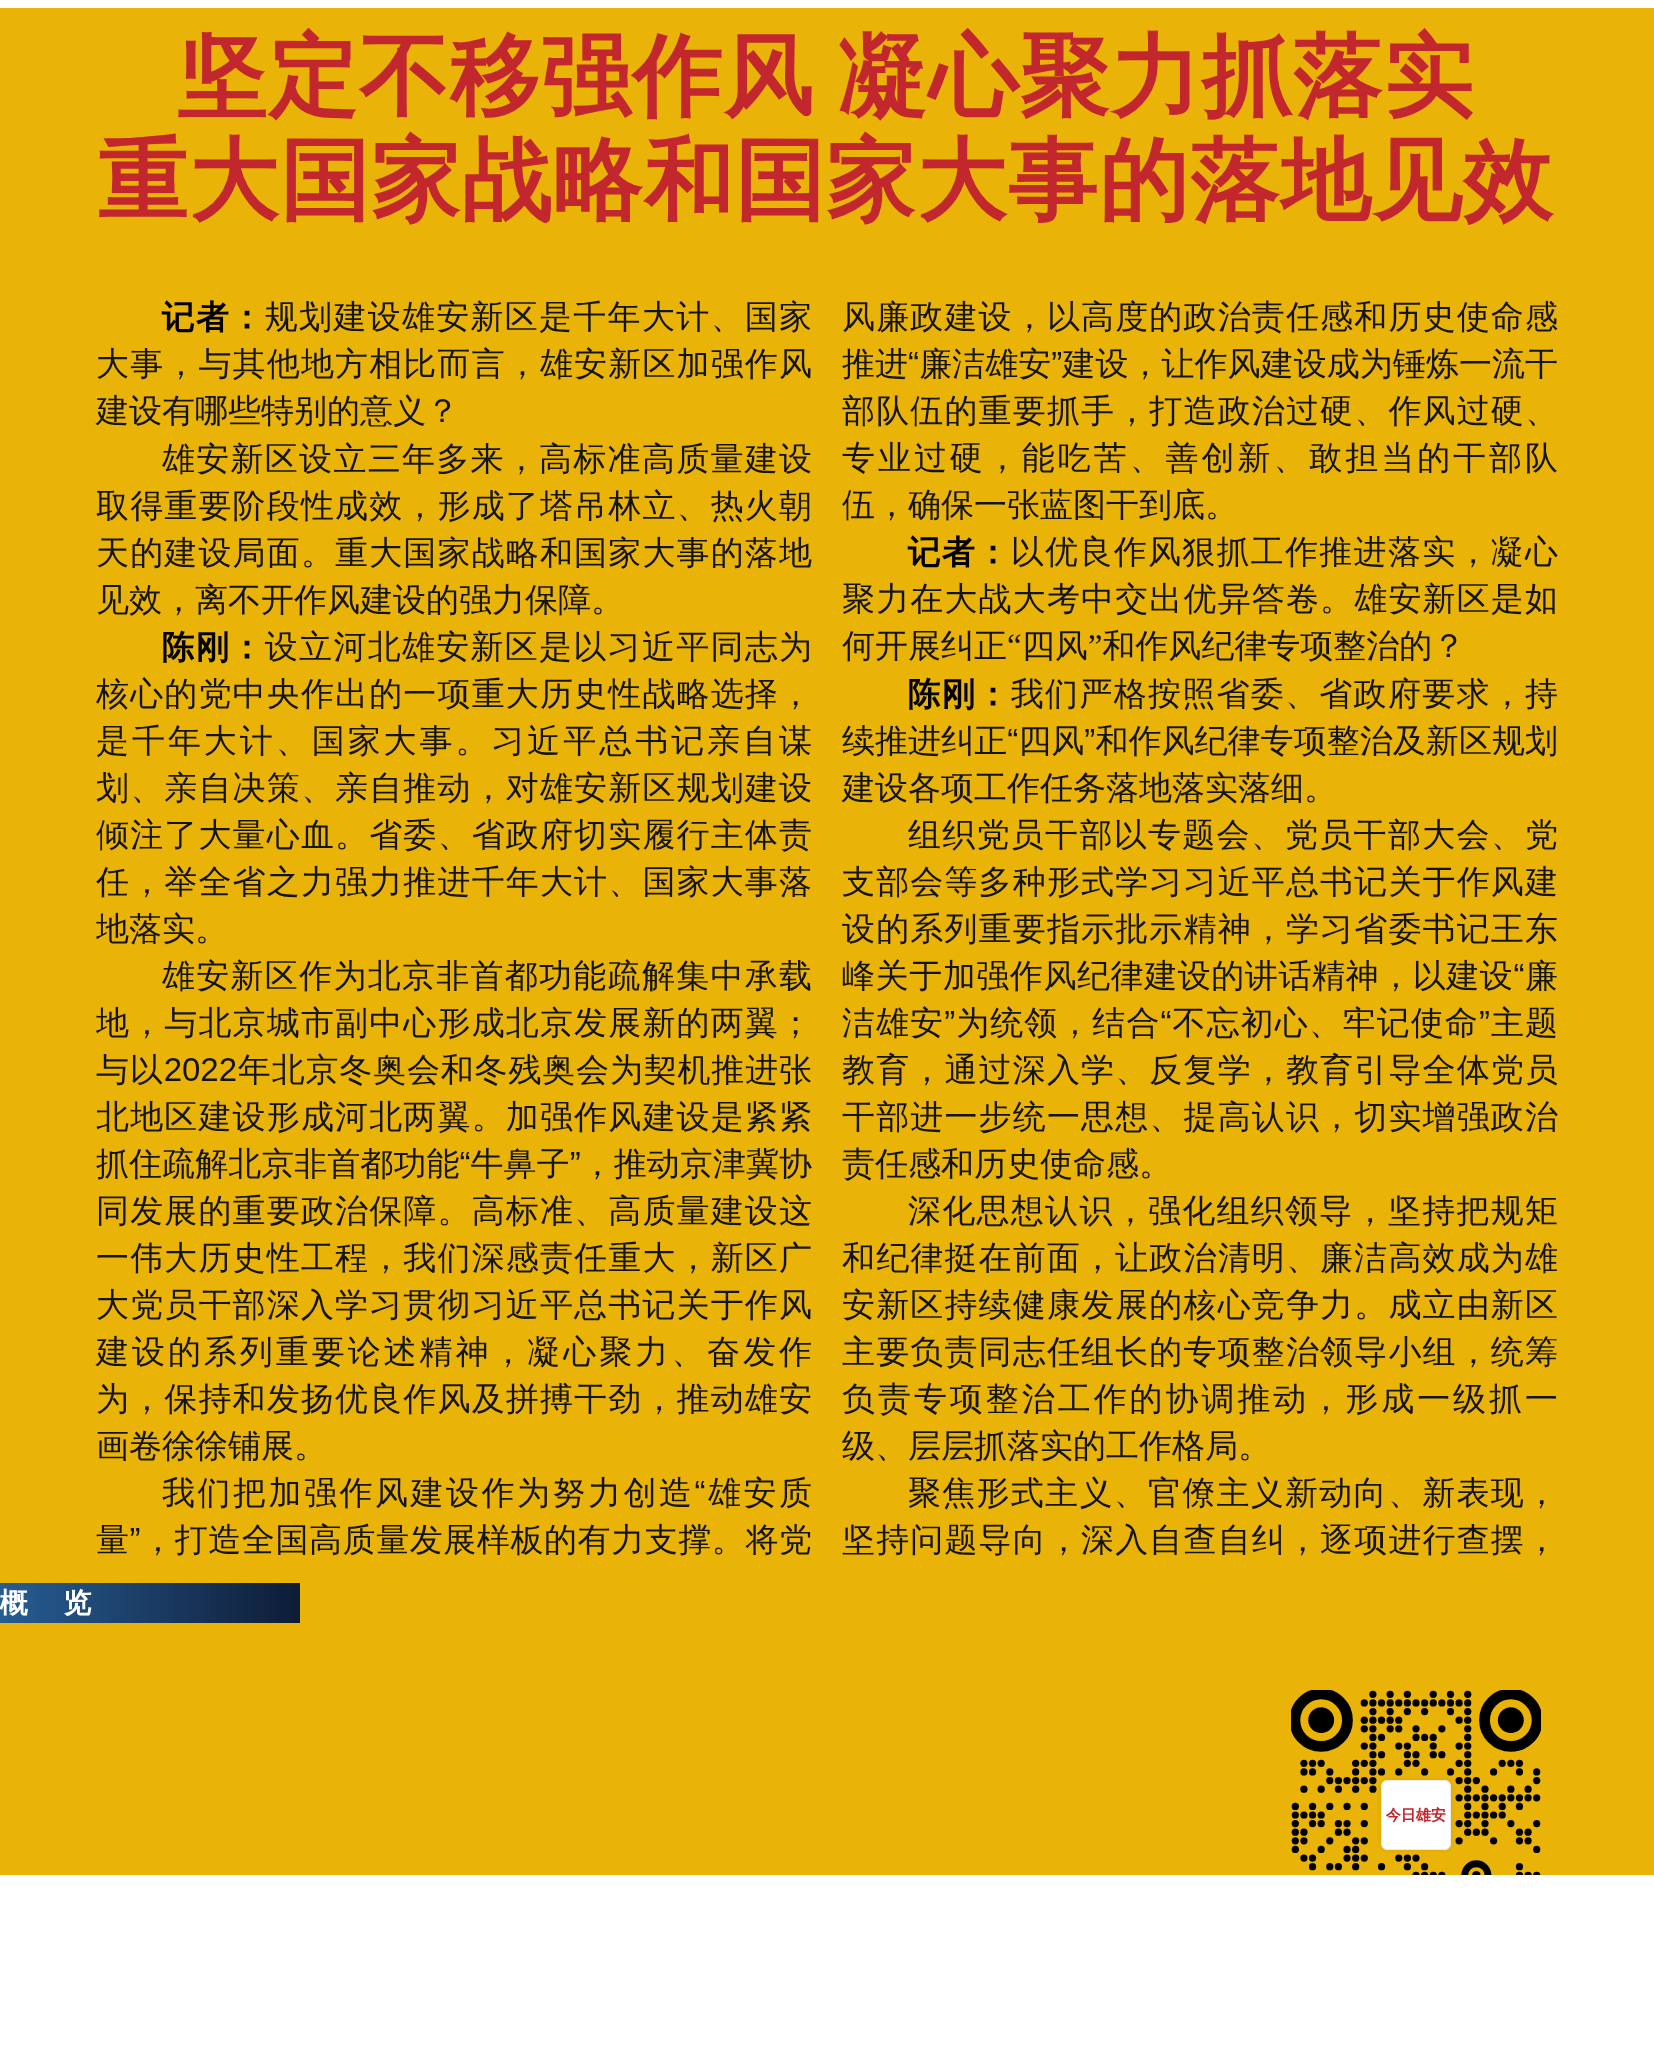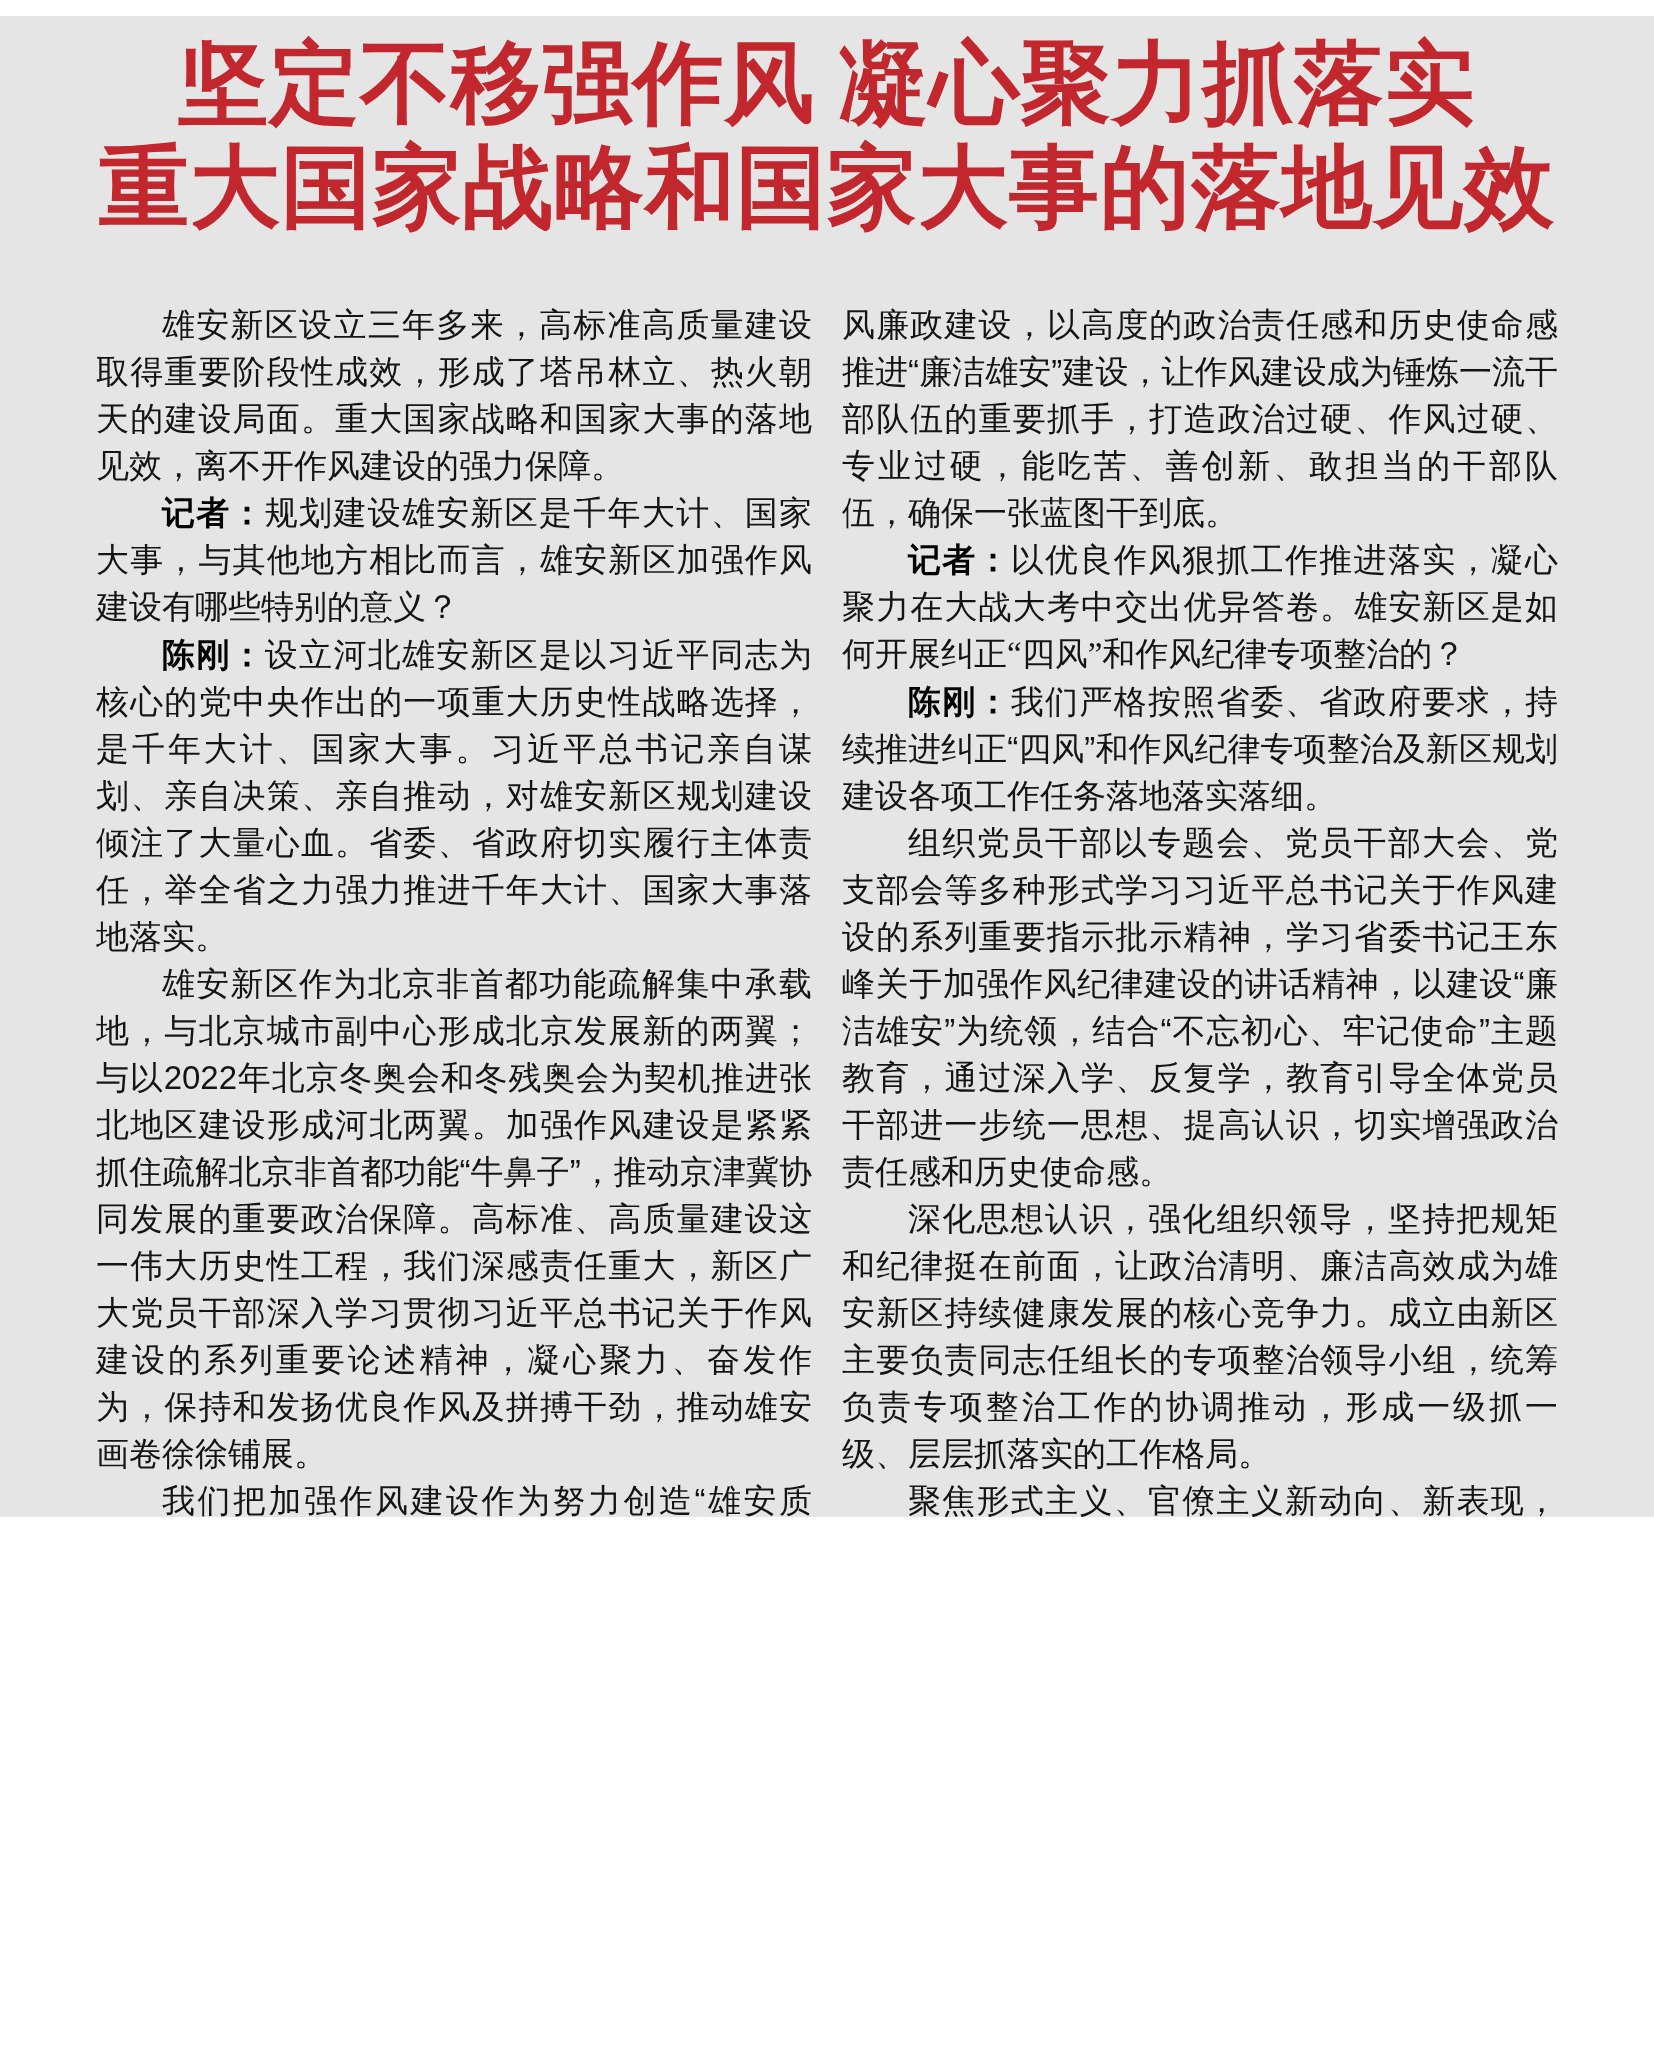--- a/index.html
+++ b/index.html
@@ -1,20 +1,20 @@
 <!DOCTYPE html>
 <html><head>
 <meta charset="utf-8">
 <style>
   html,body{margin:0;padding:0;background:#fff;}
   .page{
     position:relative;
-    width:1654px;height:1501px;
-    margin:16px auto;
-    background:#e5e5e5;
+    width:1654px;height:1867px;
+    margin:8px auto;
+    background:#eab308;
     overflow:hidden;
     font-family:"Liberation Sans","DejaVu Sans",sans-serif;
     color:#111;
   }
   
   .title{
     margin:16px 40px 0 40px;
     text-align:center;
     font-family:"Liberation Serif","DejaVu Serif",serif;
     font-weight:bold;
@@ -119,22 +119,22 @@
 <div class="page" style="--title-red: #c1272d; --bar-start: #275d93; --bar-end: #0e1c36;">
 
   <h1 class="title">
     <span>坚定不移强作风 凝心聚力抓落实</span><br>
     <span>重大国家战略和国家大事的落地见效</span>
   </h1>
 
 
   <div class="columns">
     <div class="col" id="col-left">
+        <p class="para question"><b class="speaker">记者：</b>规划建设雄安新区是千年大计、国家大事，与其他地方相比而言，雄安新区加强作风建设有哪些特别的意义？</p>
         <p class="para plain">雄安新区设立三年多来，高标准高质量建设取得重要阶段性成效，形成了塔吊林立、热火朝天的建设局面。重大国家战略和国家大事的落地见效，离不开作风建设的强力保障。</p>
-        <p class="para question"><b class="speaker">记者：</b>规划建设雄安新区是千年大计、国家大事，与其他地方相比而言，雄安新区加强作风建设有哪些特别的意义？</p>
         <p class="para answer"><b class="speaker">陈刚：</b>设立河北雄安新区是以习近平同志为核心的党中央作出的一项重大历史性战略选择，是千年大计、国家大事。习近平总书记亲自谋划、亲自决策、亲自推动，对雄安新区规划建设倾注了大量心血。省委、省政府切实履行主体责任，举全省之力强力推进千年大计、国家大事落地落实。</p>
         <p class="para plain">雄安新区作为北京非首都功能疏解集中承载地，与北京城市副中心形成北京发展新的两翼；与以2022年北京冬奥会和冬残奥会为契机推进张北地区建设形成河北两翼。加强作风建设是紧紧抓住疏解北京非首都功能“牛鼻子”，推动京津冀协同发展的重要政治保障。高标准、高质量建设这一伟大历史性工程，我们深感责任重大，新区广大党员干部深入学习贯彻习近平总书记关于作风建设的系列重要论述精神，凝心聚力、奋发作为，保持和发扬优良作风及拼搏干劲，推动雄安画卷徐徐铺展。</p>
         <p class="para plain">我们把加强作风建设作为努力创造“雄安质量”，打造全国高质量发展样板的有力支撑。将党风廉政建设贯穿于新区规划建设全过程，改进工作作风、纯洁干部队伍、凝聚强大合力，努力创造“雄安质量”，打造贯彻落实新发展理念的创新发展示范区，成为新时代高质量发展的全国样板。</p>
       </div>
     <div class="col" id="col-right">
         <p class="para continuation">风廉政建设，以高度的政治责任感和历史使命感推进“廉洁雄安”建设，让作风建设成为锤炼一流干部队伍的重要抓手，打造政治过硬、作风过硬、专业过硬，能吃苦、善创新、敢担当的干部队伍，确保一张蓝图干到底。</p>
         <p class="para question"><b class="speaker">记者：</b>以优良作风狠抓工作推进落实，凝心聚力在大战大考中交出优异答卷。雄安新区是如何开展纠正“四风”和作风纪律专项整治的？</p>
         <p class="para answer"><b class="speaker">陈刚：</b>我们严格按照省委、省政府要求，持续推进纠正“四风”和作风纪律专项整治及新区规划建设各项工作任务落地落实落细。</p>
         <p class="para plain">组织党员干部以专题会、党员干部大会、党支部会等多种形式学习习近平总书记关于作风建设的系列重要指示批示精神，学习省委书记王东峰关于加强作风纪律建设的讲话精神，以建设“廉洁雄安”为统领，结合“不忘初心、牢记使命”主题教育，通过深入学、反复学，教育引导全体党员干部进一步统一思想、提高认识，切实增强政治责任感和历史使命感。</p>
         <p class="para plain">深化思想认识，强化组织领导，坚持把规矩和纪律挺在前面，让政治清明、廉洁高效成为雄安新区持续健康发展的核心竞争力。成立由新区主要负责同志任组长的专项整治领导小组，统筹负责专项整治工作的协调推动，形成一级抓一级、层层抓落实的工作格局。</p>

